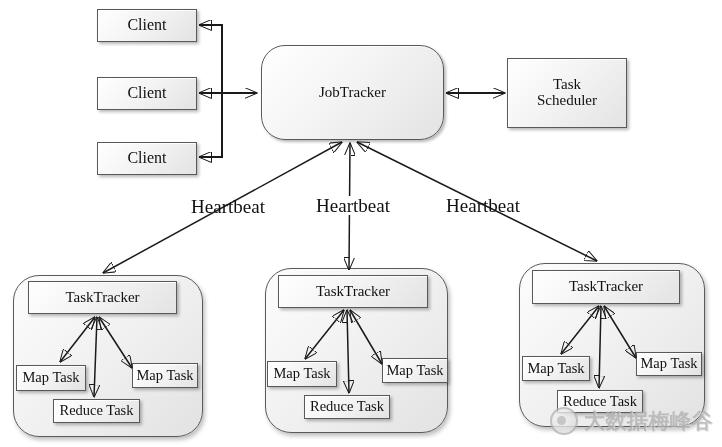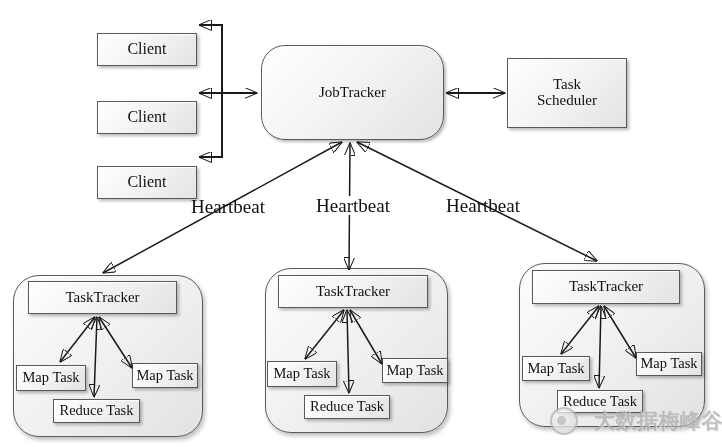--- a/index.html
+++ b/index.html
@@ -14,21 +14,21 @@
        font-size:16px;line-height:1.05;text-align:center;box-sizing:border-box;}
   .round{border-radius:24px;}
   .container{position:absolute;border:1.3px solid #5a5a5a;border-radius:26px;
        background:linear-gradient(135deg,#fdfdfd 0%,#efefef 55%,#e2e2e2 100%);
        box-shadow:2px 3px 4px rgba(0,0,0,0.25);box-sizing:border-box;}
 
   .small{font-size:14.5px;}
   .tracker{font-size:15px;}
 
   
-  .client{width:100px;height:33px;margin-top:24px;}
+  .client{width:100px;height:33px;}
   .c1{left:97px;top:9px;} .c2{left:97px;top:77px;} .c3{left:97px;top:142px;}
 
   
   .jt{left:261px;top:45px;width:183px;height:95px;font-size:15px;}
   .ts{left:507px;top:58px;width:120px;height:70px;font-size:15px;padding:0 14px;}
 
   
   .g1c{left:13px;top:275px;width:190px;height:162px;}
   .g2c{left:265px;top:268px;width:183px;height:165px;}
   .g3c{left:519px;top:263px;width:186px;height:164px;}
@@ -56,21 +56,21 @@
   .w1{stroke-width:1.5px;}
 
   
   .hb{position:absolute;width:84px;height:19px;font-size:19px;text-align:center;
       line-height:19px;}
   .hb1{left:186px;top:197px;}
   .hb2{left:311px;top:196px;background:#ffffff;}
   .hb3{left:441px;top:196px;}
 
   
-  .wm{position:absolute;left:550px;top:407px;display:flex;align-items:flex-start;opacity:0.78;gap:10px;}
+  .wm{position:absolute;left:550px;top:407px;display:flex;align-items:flex-start;opacity:0.78;}
   .wm-logo{width:24px;height:24px;border:2px solid #b3b3b3;border-radius:50%;
       background:radial-gradient(circle at 35% 35%, #f4f4f4 0%, #d8d8d8 100%);
       margin-right:6px;position:relative;}
   .wm-logo-dot{position:absolute;left:5px;top:7px;width:9px;height:9px;border-radius:50%;
       background:#bcbcbc;}
   .wm-text{font-family:"Liberation Sans", sans-serif;font-weight:bold;font-size:21px;
       color:#b0b0b0;letter-spacing:0.5px;text-shadow:1px 1px 0 #e0e0e0;white-space:nowrap;}
 </style>
 </head>
 <body>

